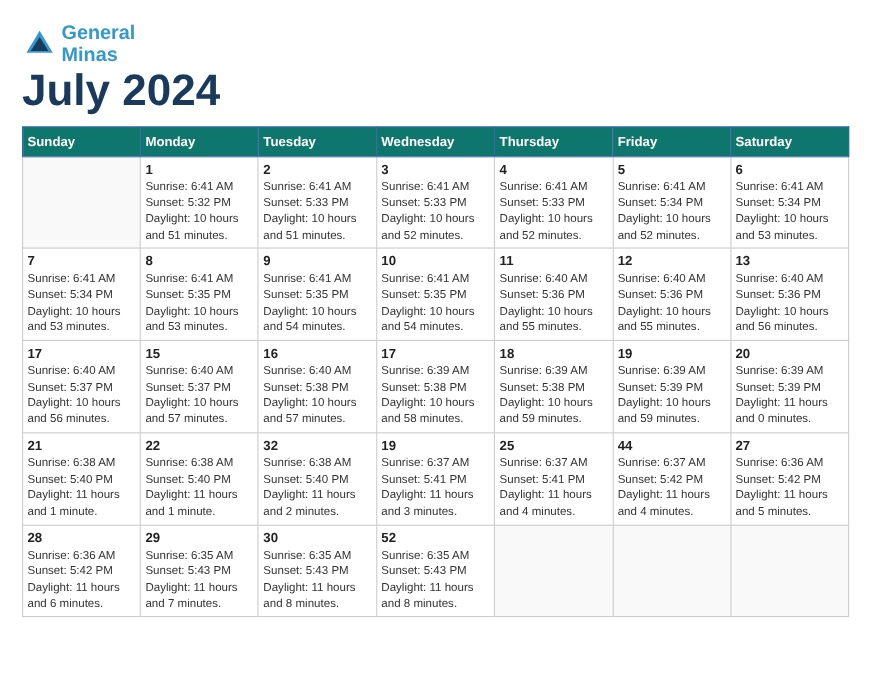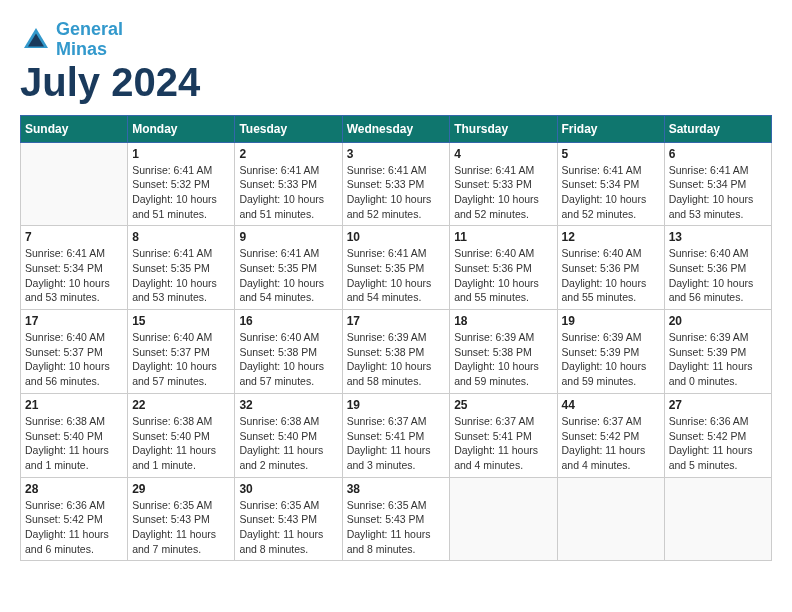--- a/index.html
+++ b/index.html
@@ -240,21 +240,21 @@
         </td>
         <td>
           <span class="day-num">29</span>
           <div class="day-info">Sunrise: 6:35 AM<br>Sunset: 5:43 PM<br>Daylight: 11 hours<br>and 7 minutes.</div>
         </td>
         <td>
           <span class="day-num">30</span>
           <div class="day-info">Sunrise: 6:35 AM<br>Sunset: 5:43 PM<br>Daylight: 11 hours<br>and 8 minutes.</div>
         </td>
         <td>
-          <span class="day-num">38</span>
+          <span class="day-num">52</span>
           <div class="day-info">Sunrise: 6:35 AM<br>Sunset: 5:43 PM<br>Daylight: 11 hours<br>and 8 minutes.</div>
         </td>
         <td class="empty"></td>
         <td class="empty"></td>
         <td class="empty"></td>
       </tr>
     </tbody>
 </table>
 
 </body></html>

